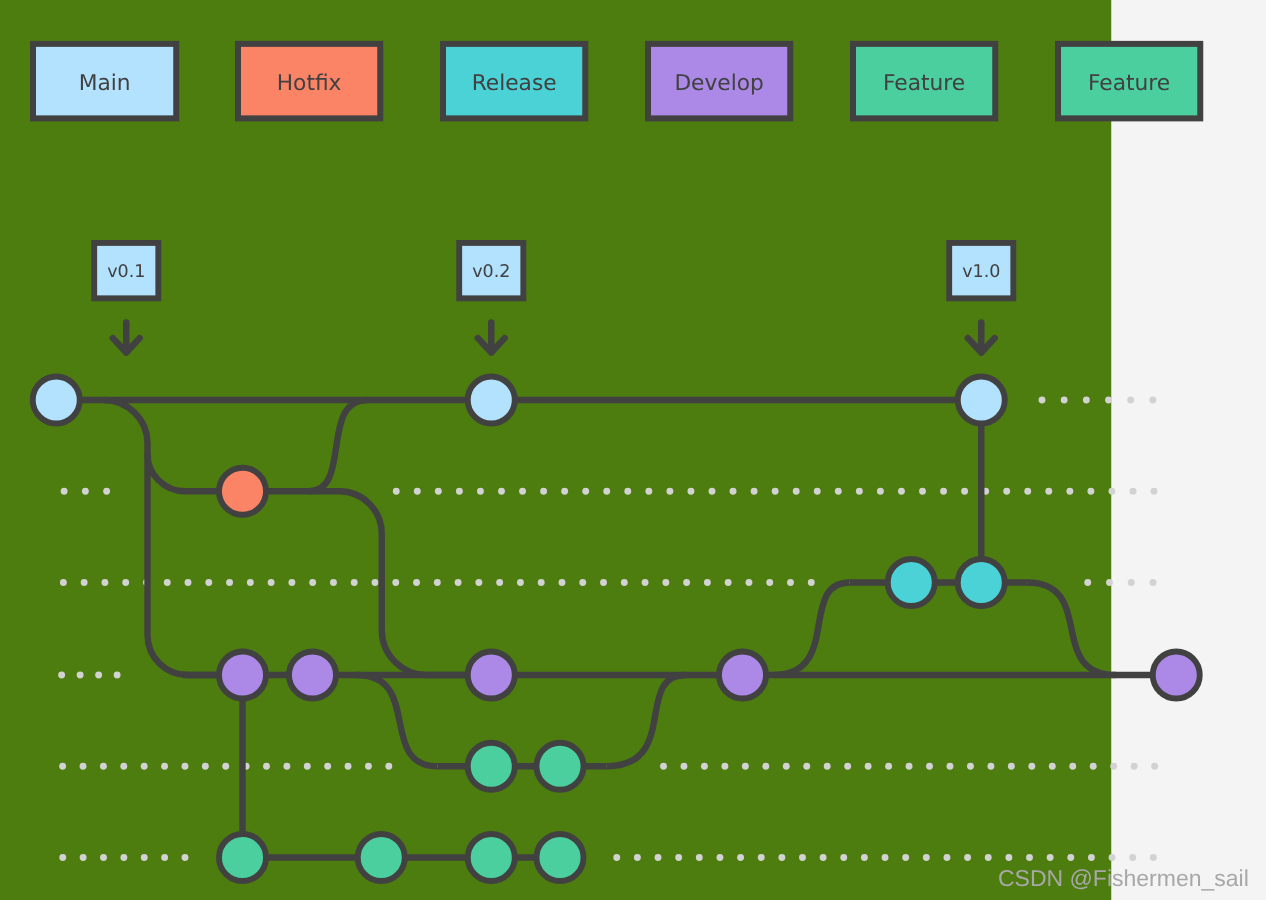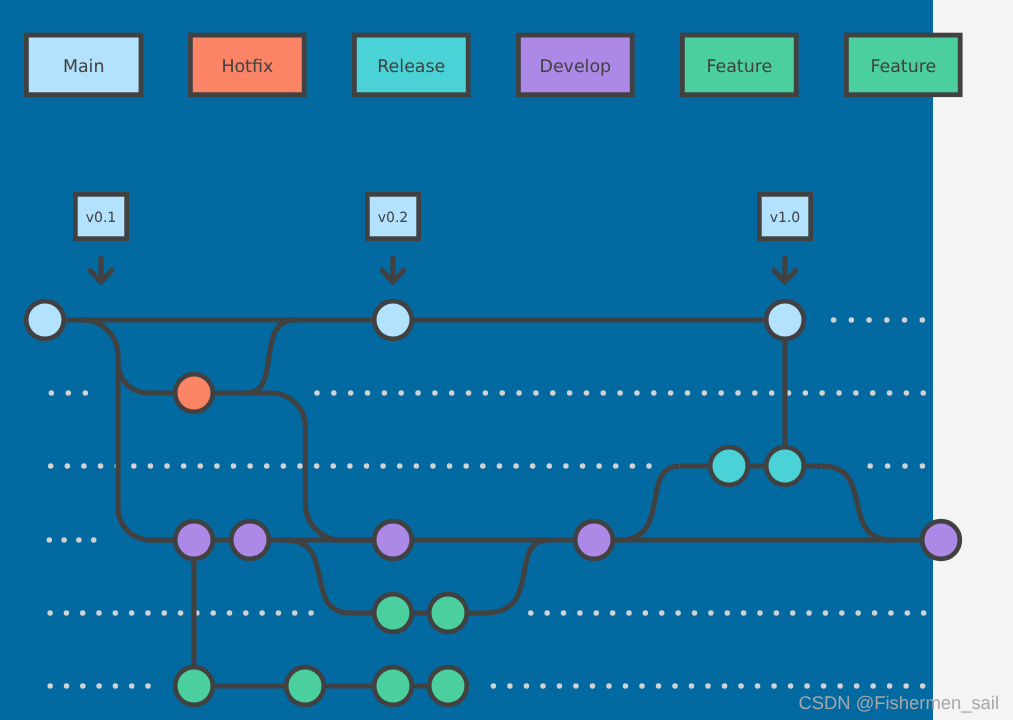--- a/index.html
+++ b/index.html
@@ -1,20 +1,20 @@
 <!DOCTYPE html>
 <html><head>
 <meta charset="utf-8">
 <title>Git flow branching diagram</title>
 <style>
   html,body{margin:0;padding:0;}
   body{width:1013px;height:720px;background:#f4f4f4;overflow:hidden;
        font-family:"DejaVu Sans",sans-serif;-webkit-font-smoothing:antialiased;}
-  #stage{position:relative;width:889px;height:720px;background:#0369a1;
-         will-change:transform;padding-left:44px;}
+  #stage{position:relative;width:889px;height:720px;background:#4d7c0f;
+         will-change:transform;}
   svg{position:absolute;left:0;top:0;display:block;shape-rendering:geometricPrecision;}
   text{text-rendering:geometricPrecision;}
   .legend-label{font-family:"DejaVu Sans",sans-serif;font-size:17.4px;fill:#414141;}
   .tag-label{font-family:"DejaVu Sans",sans-serif;font-size:14px;fill:#414141;}
   .watermark-label{font-family:"Liberation Sans",sans-serif;font-size:18.4px;fill:#a8a8a8;}
   .swatch{stroke:#414141;}
   .edge{fill:none;stroke:#414141;stroke-linecap:butt;stroke-linejoin:round;}
   .edge-halo{fill:none;stroke:#f4f4f4;stroke-linecap:round;stroke-linejoin:round;}
   .commit{stroke:#414141;}
   .guide-dot{fill:#d2d2d2;}

